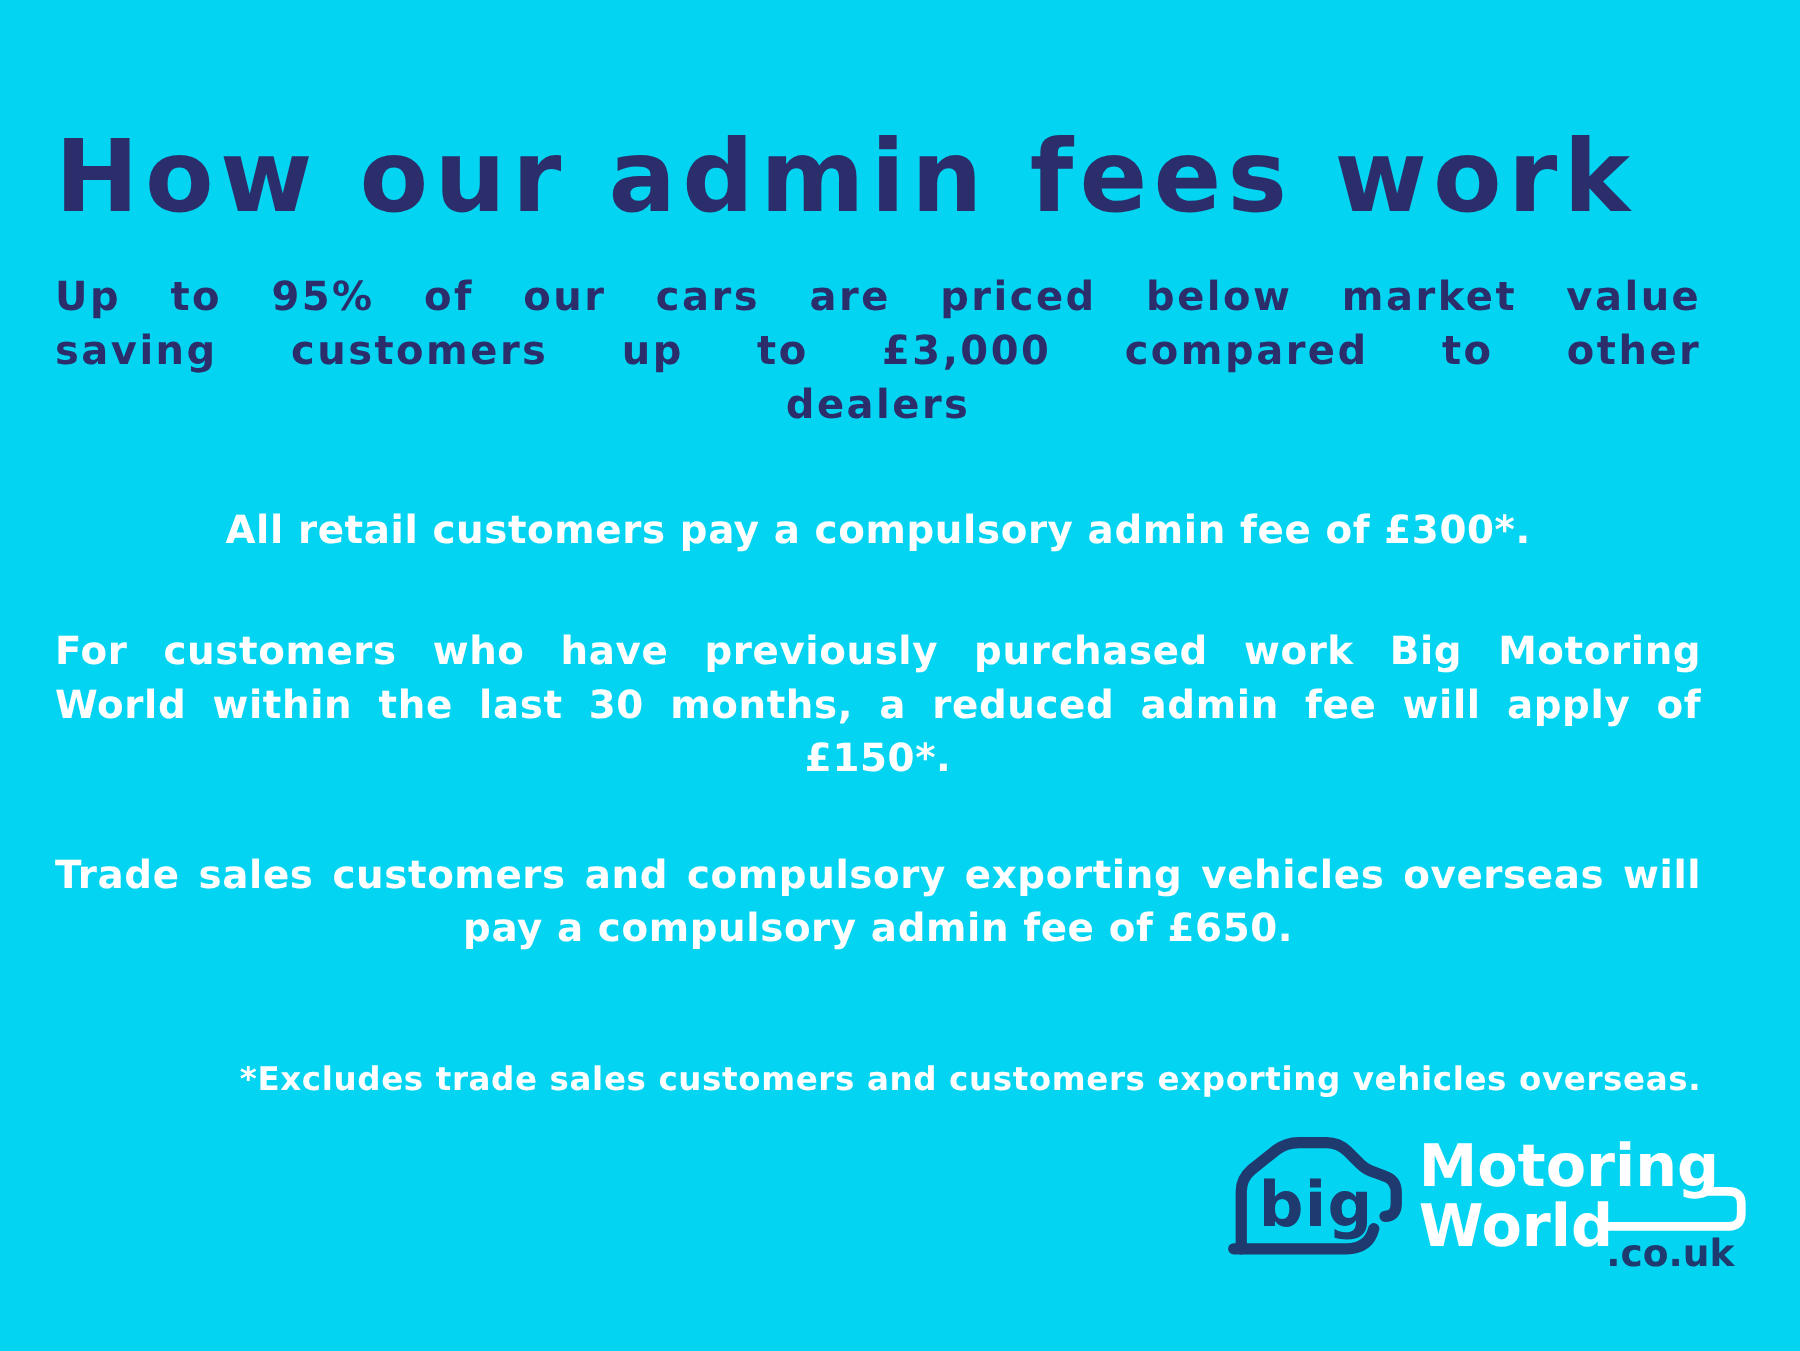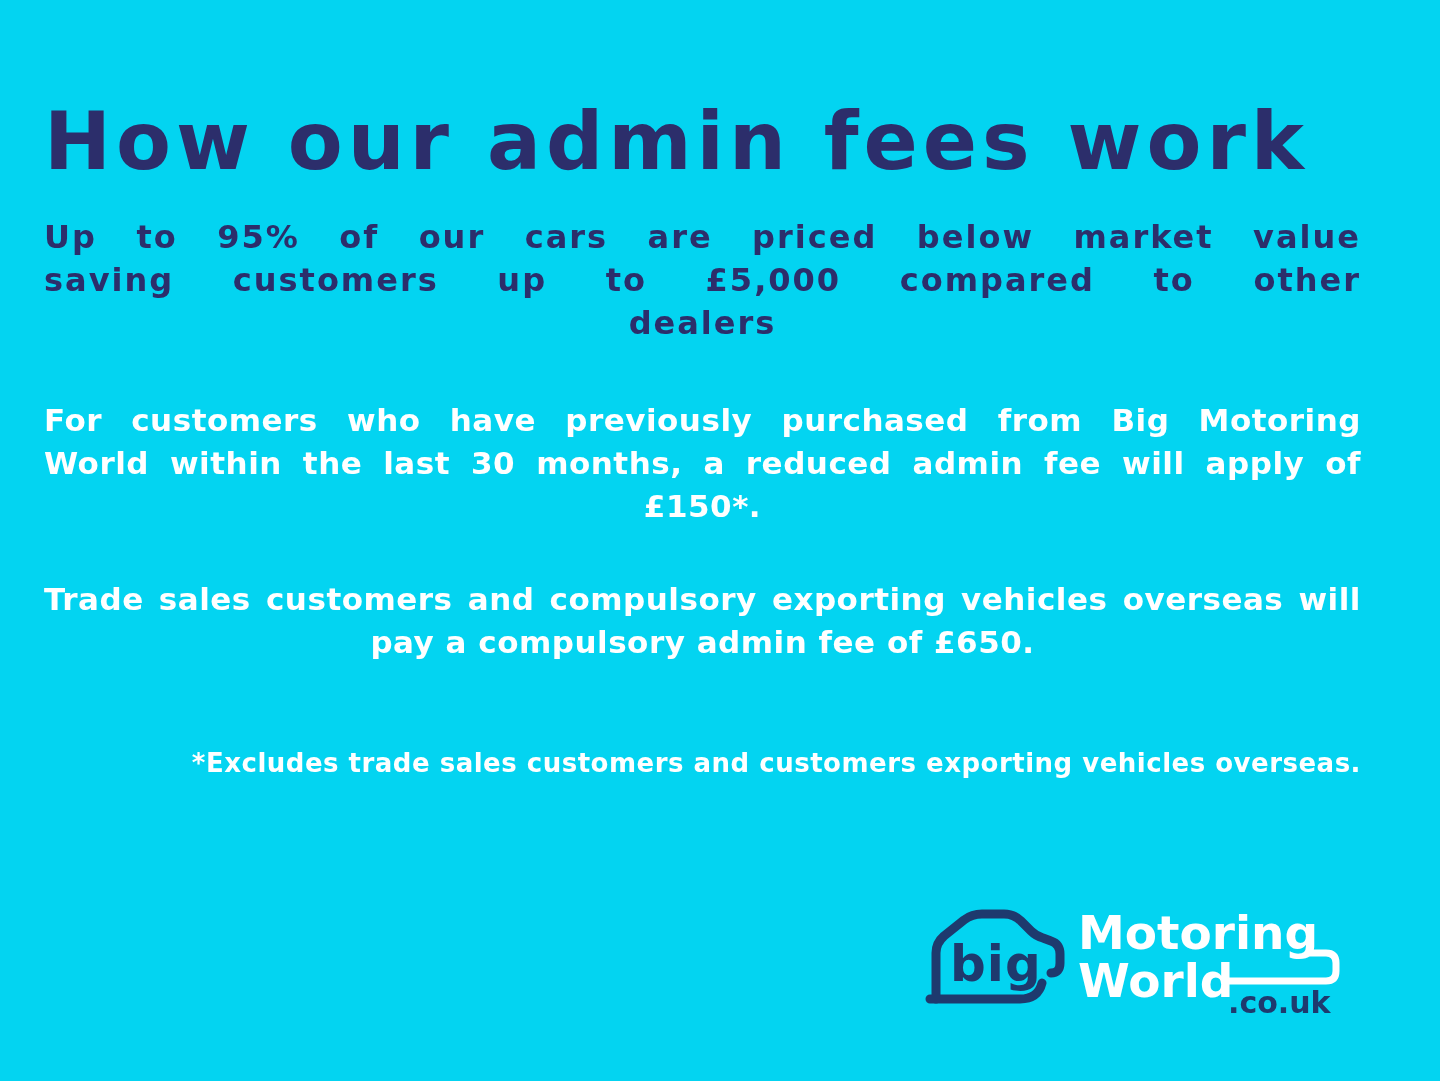--- a/index.html
+++ b/index.html
@@ -53,48 +53,51 @@
   .footnote {
     margin-top: 84px;
     font-size: 26px;
     font-weight: bold;
     color: var(--white);
     letter-spacing: 0.5px;
     text-align: right;
   }
   .logo {
     position: absolute;
-    left: 926px;
+    left: 983px;
     top: 893px;
     width: 420px;
     height: 126px;
   }
   .logo svg { display: block; width: 100%; height: 100%; overflow: visible; }
   .logo text {
     font-family: "DejaVu Sans", sans-serif;
     font-weight: bold;
   }
 </style>
 </head>
 <body>
 
 <div class="canvas">
   <div class="content">
 
     <h1 class="title">How our admin fees work</h1>
 
     <div class="subheading">
       <div class="jline">Up to 95% of our cars are priced below market value</div>
-      <div class="jline">saving customers up to £5,000 compared to other</div>
+      <div class="jline">saving customers up to £3,000 compared to other</div>
       <div class="lline">dealers</div>
     </div>
 
+    <div class="para para-1">
+      <div class="lline">All retail customers pay a compulsory admin fee of £300*.</div>
+    </div>
 
     <div class="para para-2">
-      <div class="jline">For customers who have previously purchased from Big Motoring</div>
+      <div class="jline">For customers who have previously purchased work Big Motoring</div>
       <div class="jline">World within the last 30 months, a reduced admin fee will apply of</div>
       <div class="lline">£150*.</div>
     </div>
 
     <div class="para para-3">
       <div class="jline">Trade sales customers and compulsory exporting vehicles overseas will</div>
       <div class="lline">pay a compulsory admin fee of £650.</div>
     </div>
 
     <div class="footnote">*Excludes trade sales customers and customers exporting vehicles overseas.</div>

